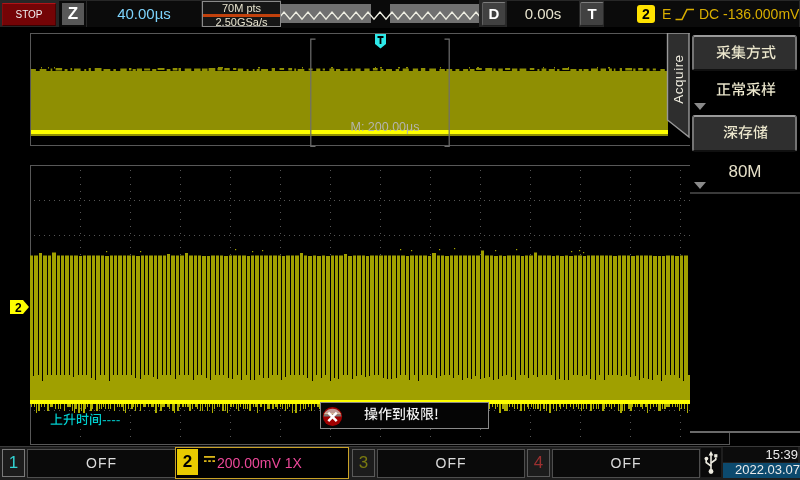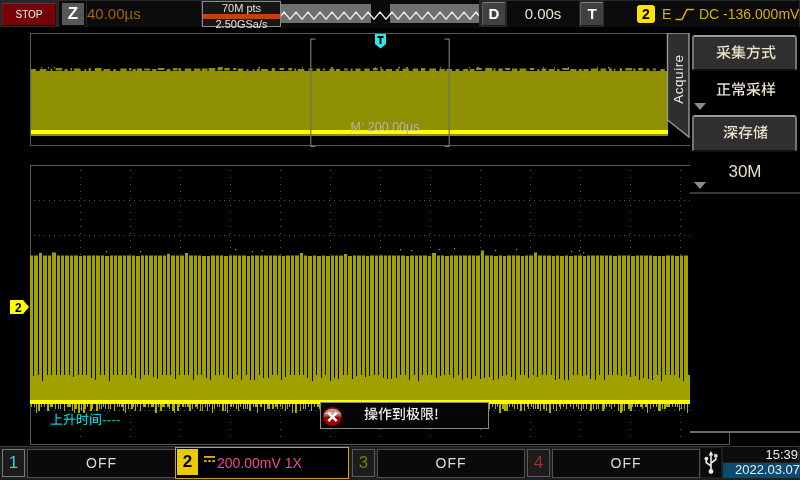--- a/index.html
+++ b/index.html
@@ -9,24 +9,24 @@
 <body>
 
 <div class="abs" style="left:0;top:0;width:800px;height:28px;background:#272727"></div>
 <div class="abs" style="left:0;top:27px;width:800px;height:6px;background:#000"></div>
 
 <div class="abs" style="left:2px;top:3px;width:52px;height:21px;background:#740406;border:1px solid;border-color:#b01418 #4a0202 #350101 #8a0a0c;color:#f2f2f2;font-size:10px;line-height:21px;text-align:center">STOP</div>
 
 <div class="abs" style="left:59px;top:1px;width:27px;height:26px;background:#0a0a0a"></div>
 <div class="abs" style="left:62px;top:3px;width:22px;height:22px;background:#585858;color:#fff;font-size:17px;line-height:22px;text-align:center;font-weight:bold">Z</div>
 
-<div class="abs" style="left:87px;top:1px;width:114px;height:26px;background:#0b0b0b;color:#a16207;font-size:15px;line-height:26px;text-align:left">40.00µs</div>
+<div class="abs" style="left:87px;top:1px;width:114px;height:26px;background:#0b0b0b;color:#7dd3fc;font-size:15px;line-height:26px;text-align:center">40.00µs</div>
 
 <div class="abs" style="left:202px;top:1px;width:77px;height:24px;border:1px solid #8a8a8a;background:#161616;color:#e8e4cf;font-size:11px;text-align:center">
-  <div style="height:12px;line-height:12px;border-bottom:5px solid #c2410c">70M pts</div>
+  <div style="height:12px;line-height:12px;border-bottom:3px solid #c2410c">70M pts</div>
   <div style="height:11px;line-height:11px">2.50GSa/s</div>
 </div>
 
 <div class="abs" style="left:281px;top:0;width:198px;height:28px;background:#0a0a0a">
   <div class="abs" style="left:0;top:4px;width:90px;height:19px;background:#707070"></div>
   <div class="abs" style="left:109px;top:4px;width:89px;height:19px;background:#707070"></div>
   <svg class="abs" style="left:0;top:0" width="198" height="28" viewBox="0 0 198 28">
       <polyline points="-3,19.2 3,12 9,19.2 15,12 21,19.2 27,12 33,19.2 39,12 45,19.2 51,12 57,19.2 63,12 69,19.2 75,12 81,19.2 87,12 93,19.2 99,12 105,19.2 111,12 117,19.2 123,12 129,19.2 135,12 141,19.2 147,12 153,19.2 159,12 165,19.2 171,12 177,19.2 183,12 189,19.2 195,12 201,19.2" stroke="#eeeee2" stroke-width="1.4" fill="none"></polyline>
     </svg>
 </div>
@@ -2080,21 +2080,21 @@
   </div>
 <div class="abs" style="left:694px;top:103px;width:0;height:0;border-left:6px solid transparent;border-right:6px solid transparent;border-top:7px solid #8a8a8a"></div>
 <div class="abs" style="left:692px;top:115px;width:105px;height:37px;background:#2f2f2f;border:2px solid;border-color:#9a9a9a #747474 #101010 #747474;border-radius:3px;box-sizing:border-box"></div>
 <div class="abs" style="left:723px;top:125px">
     <svg style="position:absolute;left:0px;top:0px" width="45.0" height="16.5" viewBox="0 -86.0 300.0 110.0" fill="#ece7cd">
       <path transform="translate(0,0)" d="M94 -35V-26H31V-35ZM93 -79V-61H84V-71H42V-60H33V-79ZM67 -45V8H57V-45ZM70 -31Q73 -26 77 -21Q81 -16 86 -12Q92 -8 97 -6Q96 -5 95 -3Q93 -2 92 -1Q91 1 90 2Q85 -1 80 -6Q74 -11 70 -17Q66 -22 62 -28ZM62 -29Q59 -22 55 -16Q50 -10 44 -6Q39 -1 32 2Q32 1 31 0Q29 -2 28 -3Q27 -4 26 -5Q32 -8 37 -12Q43 -16 47 -21Q52 -26 54 -32ZM14 -83Q17 -81 20 -79Q23 -77 26 -75Q29 -73 31 -71L25 -64Q23 -66 20 -68Q17 -70 14 -72Q11 -75 8 -76ZM9 -56Q11 -54 15 -52Q18 -51 21 -49Q24 -47 25 -45L20 -38Q18 -39 15 -41Q12 -44 9 -46Q6 -48 3 -49ZM6 0Q8 -4 11 -9Q13 -14 16 -20Q19 -26 22 -32L29 -26Q27 -20 24 -15Q22 -9 19 -4Q16 1 14 6ZM59 -68Q58 -63 57 -59Q56 -54 53 -51Q50 -48 46 -46Q41 -44 33 -42Q33 -44 32 -46Q30 -48 29 -49Q35 -50 39 -52Q43 -53 46 -56Q48 -58 49 -61Q50 -64 50 -68ZM75 -56Q75 -54 75 -53Q76 -53 77 -53Q78 -53 79 -53Q81 -53 83 -53Q85 -53 86 -53Q88 -53 88 -53Q90 -53 92 -53Q94 -53 95 -53Q95 -52 95 -49Q95 -47 96 -45Q94 -45 93 -45Q91 -45 89 -45Q88 -45 86 -45Q85 -45 83 -45Q81 -45 79 -45Q78 -45 77 -45Q73 -45 70 -46Q68 -47 67 -49Q66 -52 66 -56V-68H75Z"></path>
       <path transform="translate(100,0)" d="M96 -27V-18H34V-27ZM82 -53V-44H42V-53ZM70 -2Q70 2 69 4Q69 6 66 7Q63 8 59 8Q54 8 48 8Q48 6 47 4Q46 1 45 -1Q48 -1 51 0Q54 0 56 0Q58 0 59 0Q60 -1 60 -1Q61 -1 61 -2V-35H70ZM82 -53 84 -53 90 -48Q87 -45 83 -41Q79 -38 74 -35Q70 -32 66 -29Q65 -30 64 -32Q62 -34 61 -35Q64 -37 68 -40Q72 -42 75 -45Q78 -48 80 -51V-53ZM94 -71V-62H6V-71ZM48 -82Q44 -70 38 -59Q33 -47 25 -38Q18 -28 7 -20Q7 -22 6 -23Q5 -25 4 -26Q3 -28 3 -29Q9 -34 15 -40Q21 -46 25 -54Q29 -61 33 -69Q36 -77 38 -84ZM28 -43V8H18V-43Z"></path>
       <path transform="translate(200,0)" d="M70 -84V-50H62V-84ZM96 -80Q88 -61 77 -47Q65 -32 50 -23Q50 -24 49 -25Q47 -27 46 -28Q45 -29 44 -30Q54 -36 62 -43Q70 -51 77 -61Q83 -71 87 -82ZM81 -74V-66H50V-74ZM96 -55V-46H47V-55ZM88 -20V-13H60V-20ZM92 -36V8H84V-29H64V8H56V-36ZM88 -4V3H60V-4ZM35 -79Q38 -76 42 -72Q45 -68 47 -65L40 -60Q38 -63 35 -67Q32 -71 28 -75ZM39 -53V-44H25V-53ZM34 4 30 -3Q31 -4 33 -6Q34 -8 34 -11V-53H42V-3ZM33 -3 35 -6 51 -15 53 -7Q48 -4 44 -2Q41 0 39 1Q37 3 36 3Q35 4 34 4ZM28 -83Q26 -74 22 -65Q19 -57 15 -49Q11 -42 6 -36Q6 -37 5 -38Q5 -40 4 -42Q3 -44 2 -45Q6 -50 9 -56Q13 -63 15 -70Q18 -77 20 -85ZM21 -67 21 -67V8H13V-59Z"></path>
     </svg>
   </div>
-<div class="abs" style="left:690px;top:152px;width:110px;height:39px;color:#e5dfc8;font-size:17px;line-height:39px;text-align:center">30M</div>
+<div class="abs" style="left:690px;top:152px;width:110px;height:39px;color:#e5dfc8;font-size:17px;line-height:39px;text-align:center">80M</div>
 <div class="abs" style="left:694px;top:182px;width:0;height:0;border-left:6px solid transparent;border-right:6px solid transparent;border-top:7px solid #8a8a8a"></div>
 
 <div class="abs" style="left:0;top:446px;width:800px;height:34px;background:#1e1e1e;border-top:1px solid #3a3a3a"></div>
 
 <div class="abs" style="left:2px;top:449px;width:21px;height:26px;background:#1c1c1c;border:1.5px solid #7a7a7a;color:#32d2d2;font-size:17px;line-height:26px;text-align:center">1</div>
 <div class="abs" style="left:27px;top:449px;width:147px;height:27px;background:#0a0a0a;border:1px solid #4e4e4e;color:#dcdcdc;font-size:14px;line-height:27px;text-align:center;letter-spacing:1px">OFF</div>
 
 <div class="abs" style="left:175px;top:447px;width:172px;height:30px;border:1.5px solid #c9a227;background:#000"></div>
 <div class="abs" style="left:177px;top:449px;width:21px;height:26px;background:#e9cb00;color:#000;font-size:17px;font-weight:bold;line-height:26px;text-align:center">2</div>
 <div class="abs" style="left:201px;top:449px;width:145px;height:26px;background:#000"></div>

